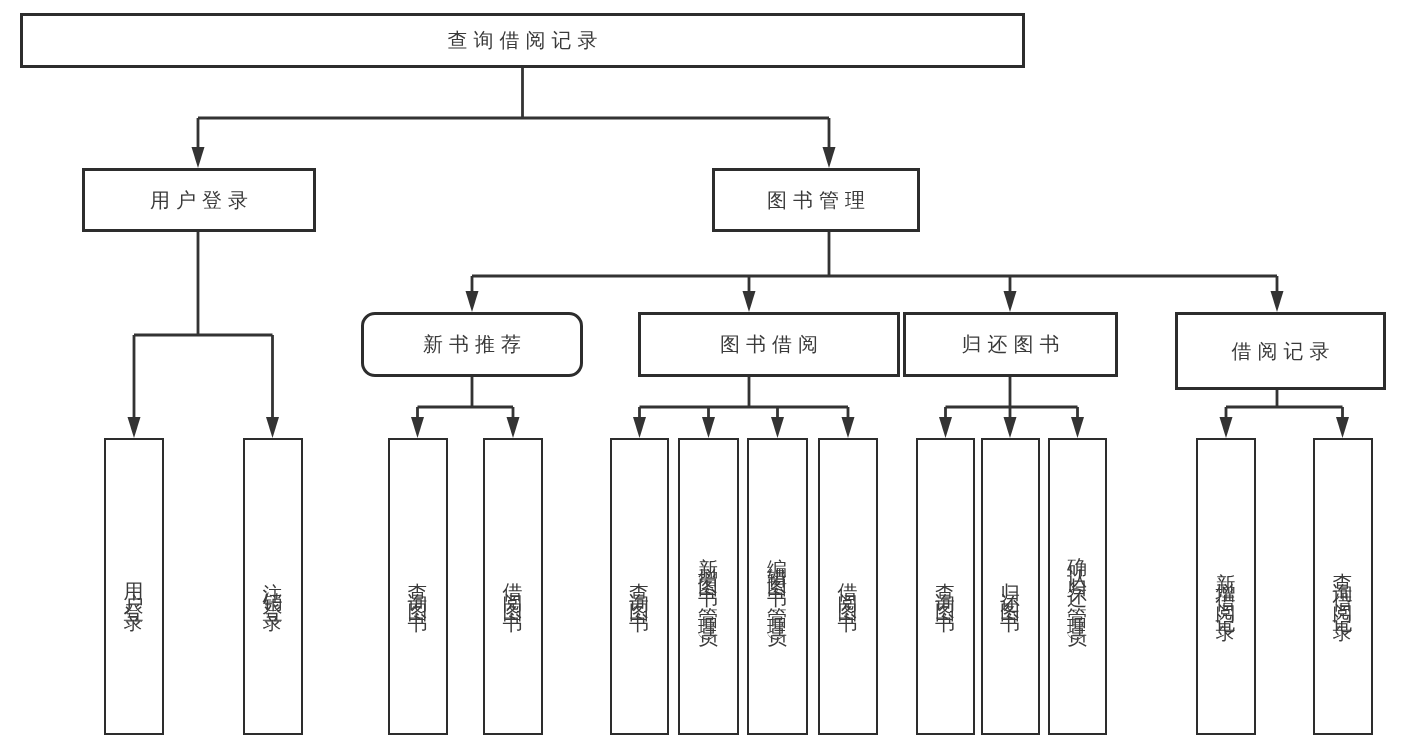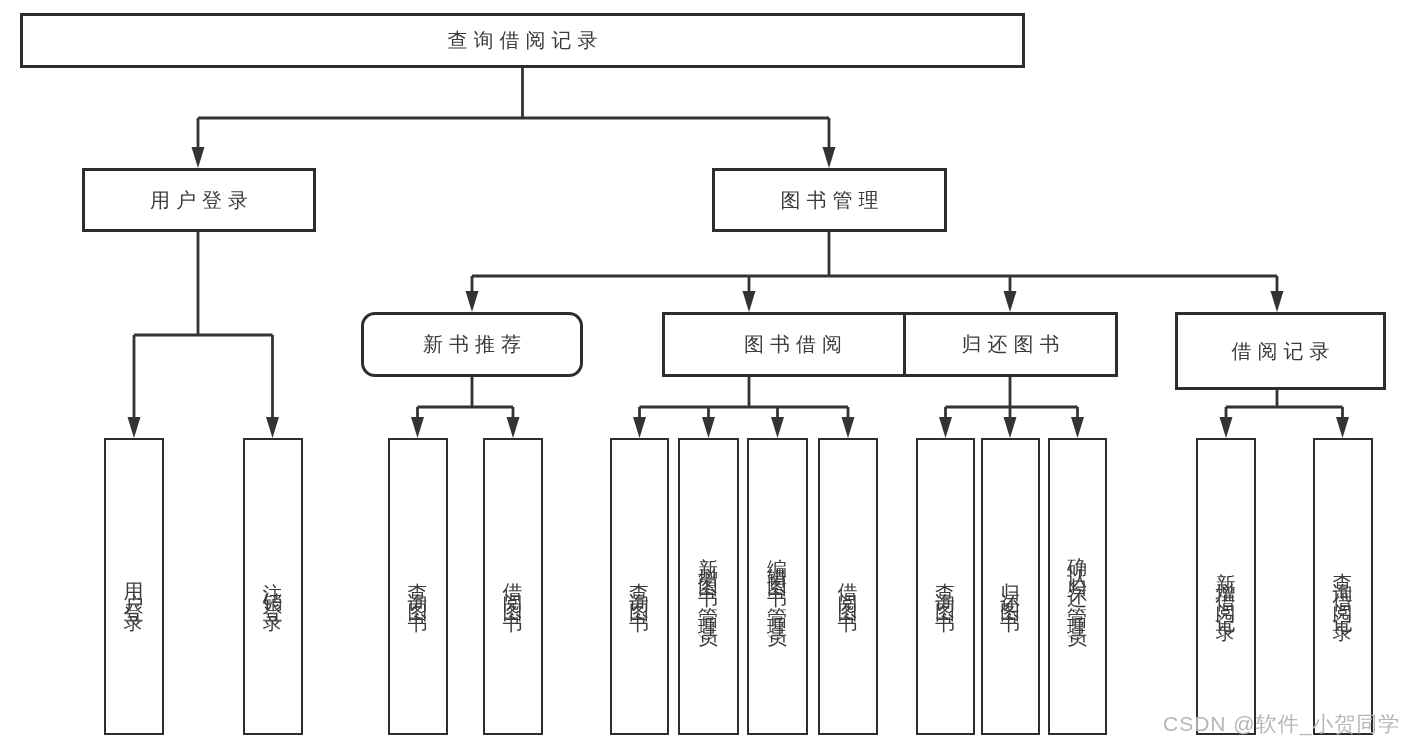--- a/index.html
+++ b/index.html
@@ -45,24 +45,24 @@
     writing-mode: vertical-rl;
     font-size: 20px;
     letter-spacing: 10px;
     color: #3a3a3a;
     line-height: 1;
   }
   
   #n-root        { left: 20px;   top: 13px;  width: 1005px; height: 55px; }
   
   #n-user-login  { left: 82px;   top: 168px; width: 234px;  height: 64px; }
-  #n-book-mgmt   { left: 712px;  top: 168px; width: 235px;  height: 64px; }
+  #n-book-mgmt   { left: 712px;  top: 168px; width: 208px;  height: 64px; }
   
   #n-new-book    { left: 361px;  top: 312px; width: 222px;  height: 65px; border-radius: 14px; }
-  #n-borrow      { left: 662px;  top: 312px; width: 262px;  height: 65px; }
+  #n-borrow      { left: 638px;  top: 312px; width: 262px;  height: 65px; }
   #n-current     { left: 903px;  top: 312px; width: 215px;  height: 65px; }
   #n-record      { left: 1175px; top: 312px; width: 211px;  height: 78px; }
   
   .leaf          { top: 438px; height: 297px; width: 60px; }
   #lf-0  { left: 104px; }
   #lf-1  { left: 243px; }
   #lf-2  { left: 388px; }
   #lf-3  { left: 483px; }
   #lf-4  { left: 610px; width: 59px; }
   #lf-5  { left: 678px; width: 61px; }
@@ -175,15 +175,14 @@
   <div class="node leaf" id="lf-10">
     <span class="v-text">确认归还（管理员）</span>
   </div>
   <div class="node leaf" id="lf-11">
     <span class="v-text">新增借阅记录</span>
   </div>
   <div class="node leaf" id="lf-12">
     <span class="v-text">查询借阅记录</span>
   </div>
 
-  <div id="watermark">CSDN @软件_小贺同学</div>
 
 </div>
 
 </body></html>

